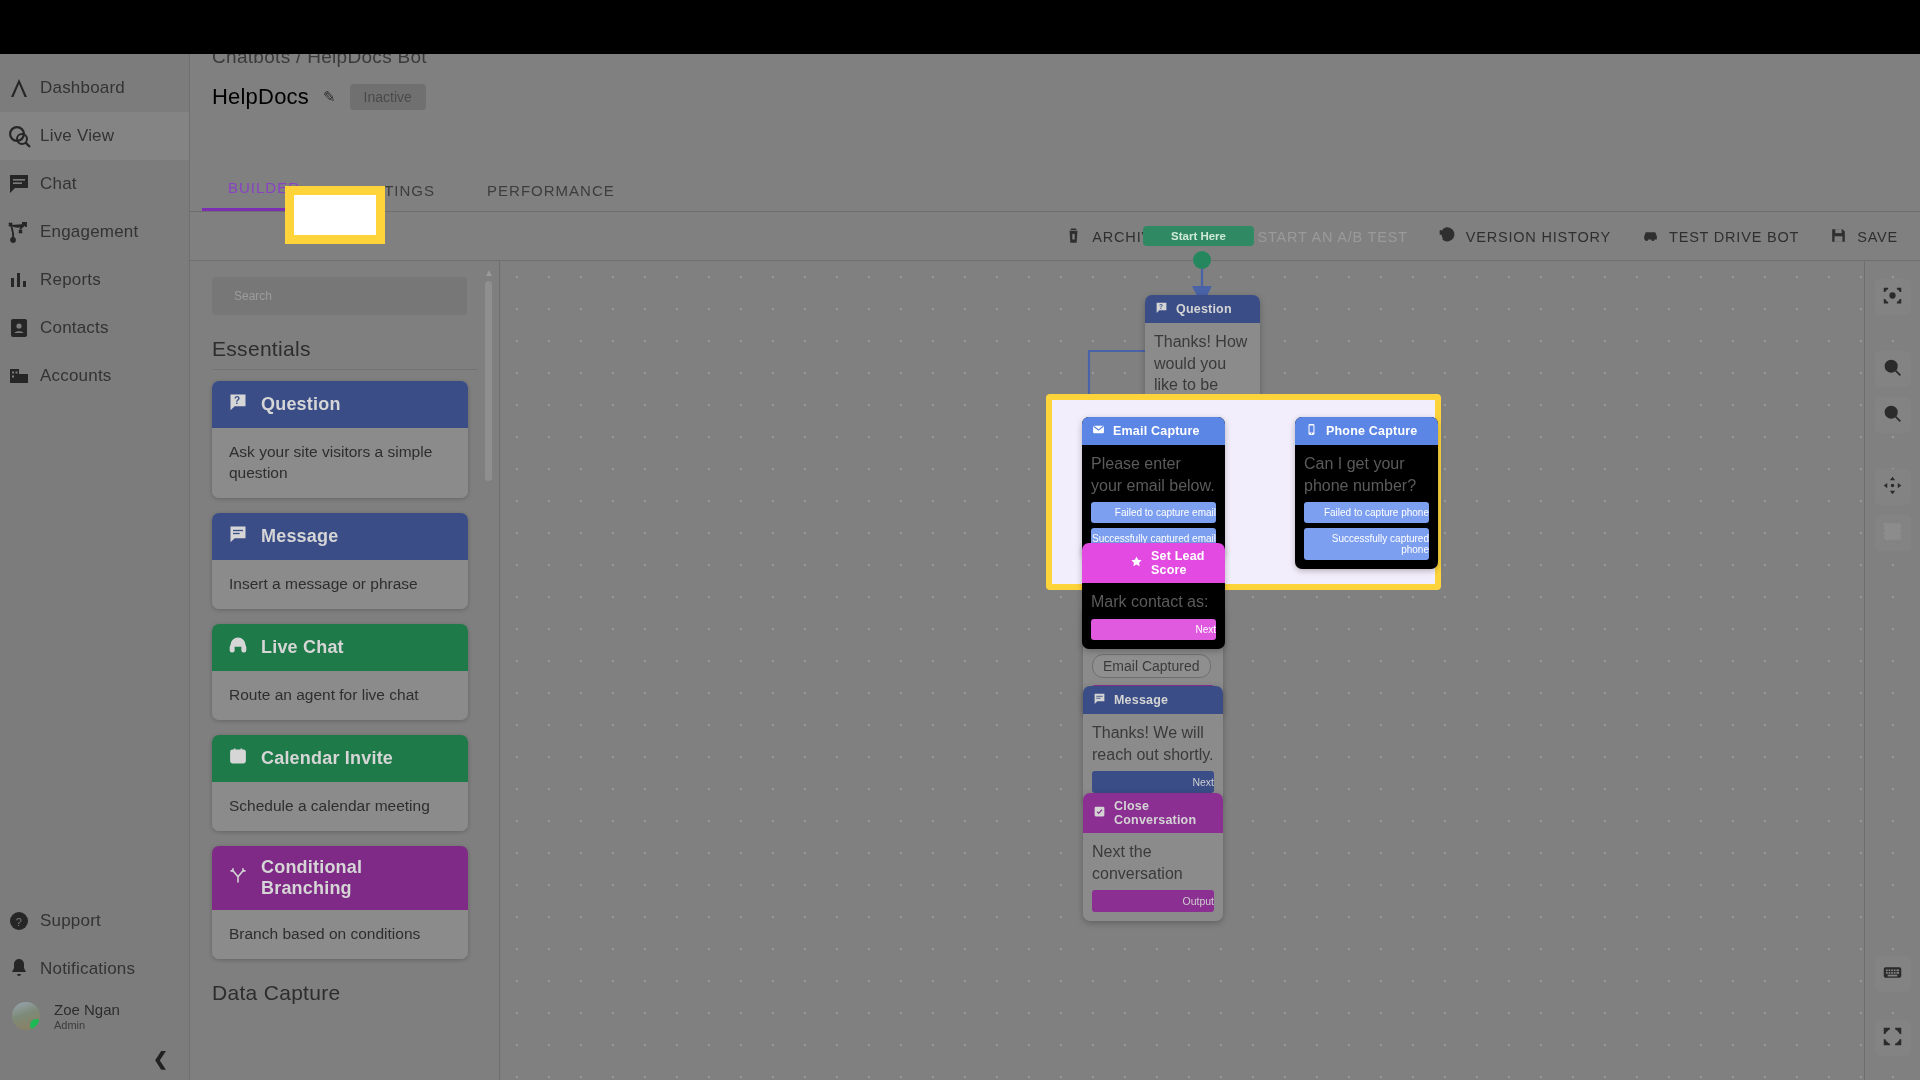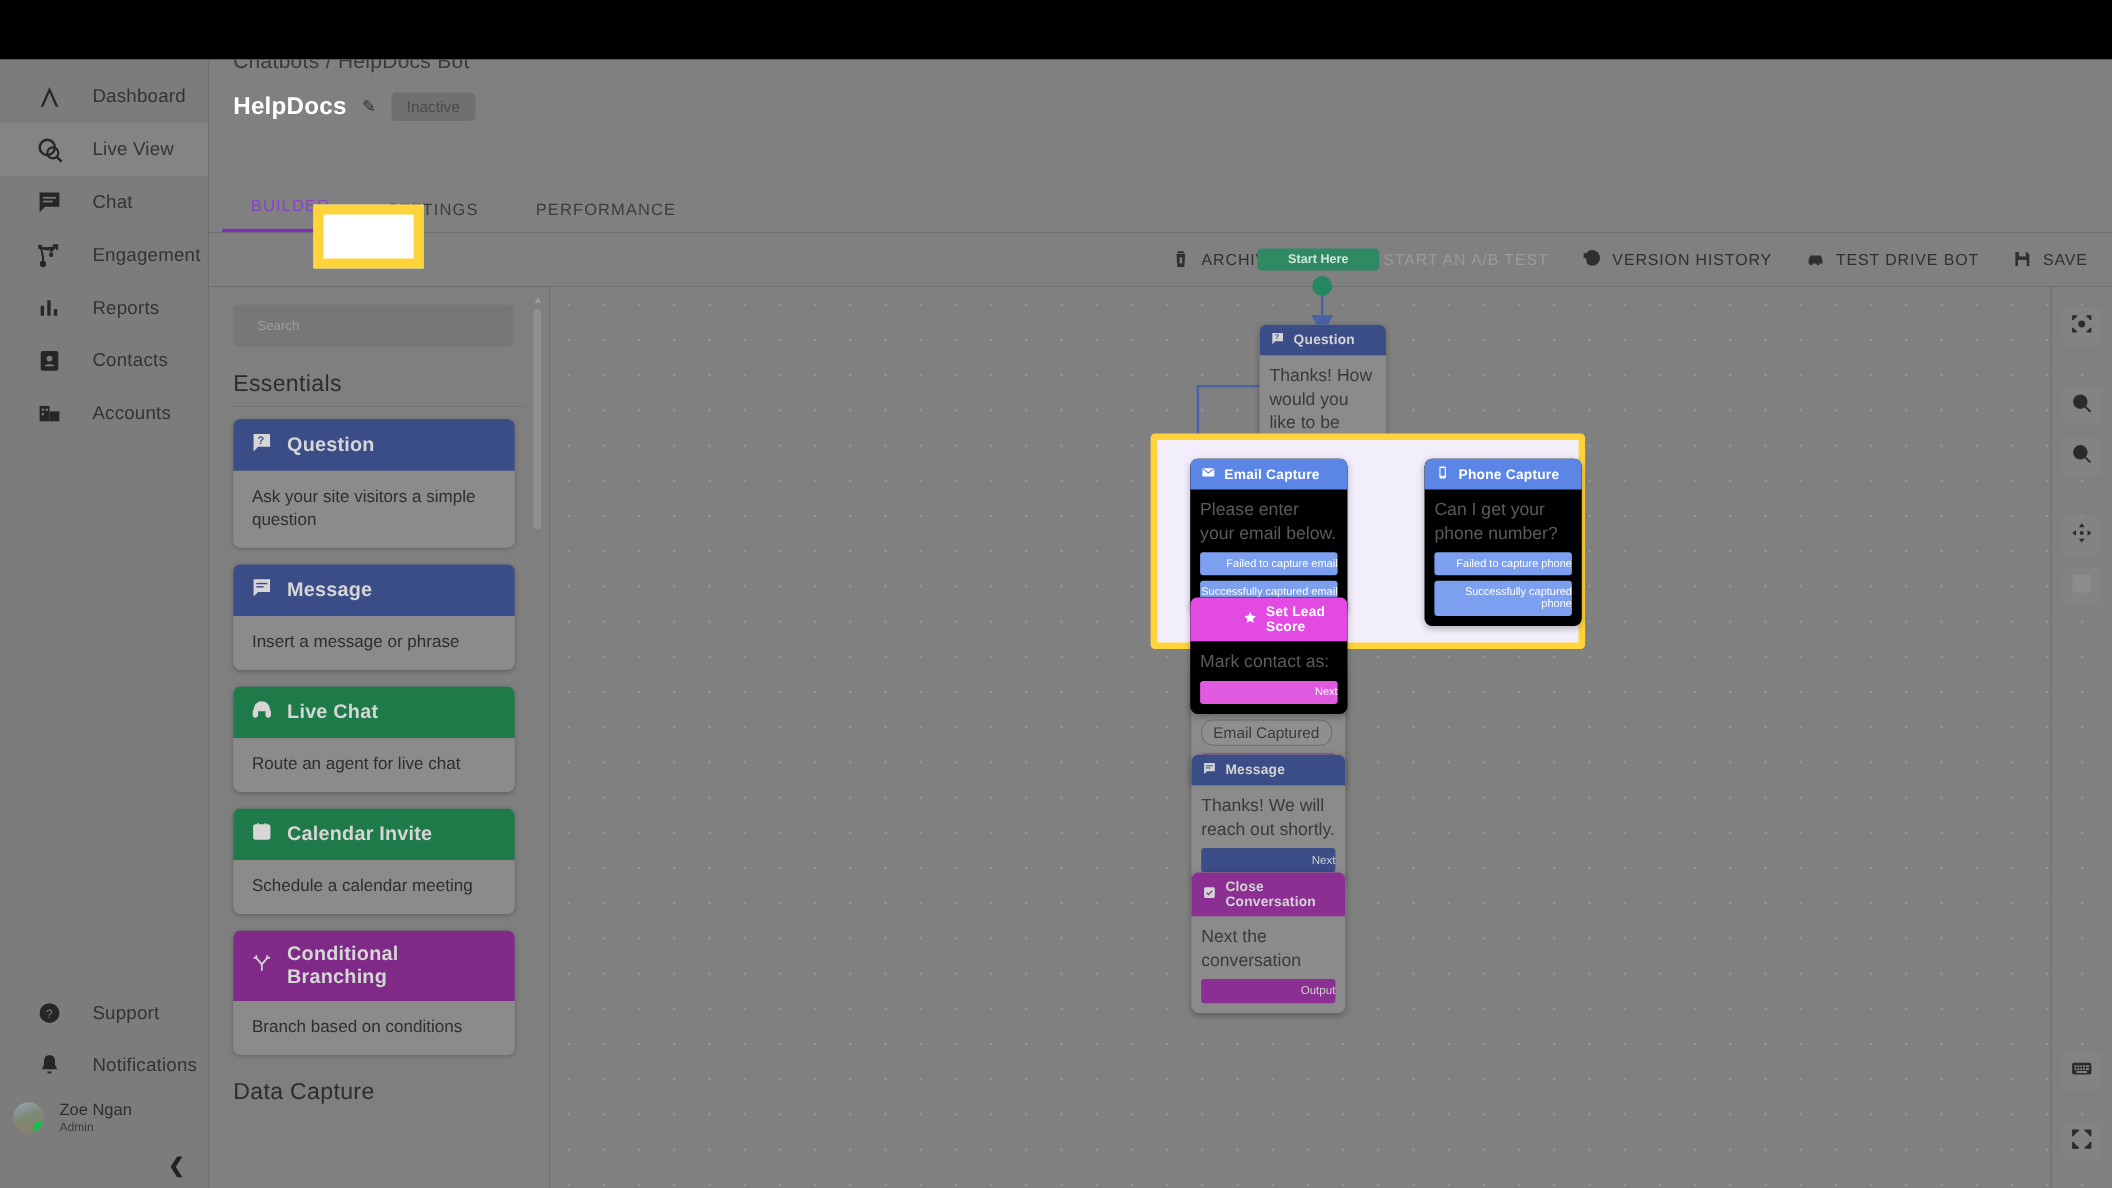--- a/index.html
+++ b/index.html
@@ -26,22 +26,22 @@
   
   #sidebar {
     position: absolute; left: 0; top: 0;
     width: 190px; height: 1026px;
     background: #7c7c7c;
     border-right: 1px solid #6f6f6f;
   }
   .nav-item {
     display: flex; align-items: center;
     height: 48px;
-    padding-left: 32px;
-    gap: 26px;
+    padding-left: 6px;
+    gap: 8px;
     color: #3a3a3a;
     font-size: 17px;
     letter-spacing: .2px;
   }
   .nav-item.active { background: #848484; }
   .nav-icon {
     width: 26px; height: 26px;
     display: flex; align-items: center; justify-content: center;
     color: #2e2e2e;
     flex: none;
@@ -89,21 +89,21 @@
 
   #breadcrumb {
     position: absolute; left: 22px; top: -8px;
     font-size: 19px; color: #3a3a3a;
     letter-spacing: .3px;
   }
   #bot-title-row {
     position: absolute; left: 22px; top: 30px;
     display: flex; align-items: center; gap: 14px;
   }
-  #bot-name { font-size: 22px; color: #ffffff; font-weight: 700; letter-spacing:.2px;}
+  #bot-name { font-size: 22px; color: #000000; font-weight: 400; letter-spacing:.2px;}
   #edit-icon { color:#2d2d2d; font-size: 15px; }
   #status-chip {
     background: #707070; color:#4a4a4a;
     border-radius: 4px;
     padding: 5px 14px; font-size: 14px;
   }
 
   #tabs {
     position: absolute; left: 0; top: 110px;
     width: 100%; height: 48px;

